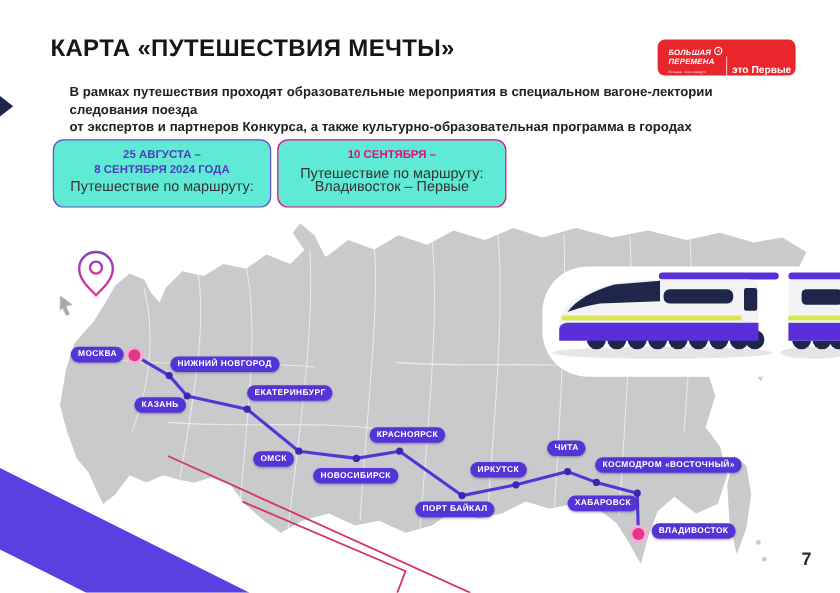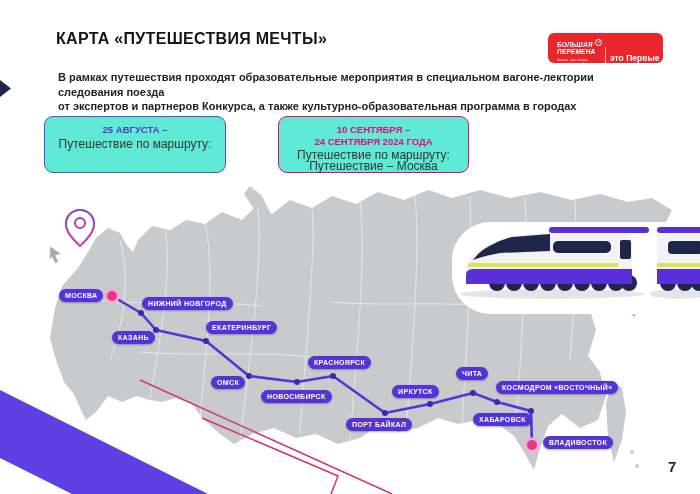--- a/index.html
+++ b/index.html
@@ -1,35 +1,35 @@
 <!DOCTYPE html>
 <html><head>
 <meta charset="utf-8">
 <style>
   html,body{margin:0;padding:0;}
   body{width:700px;height:494px;position:relative;overflow:hidden;background:#ffffff;
        font-family:"Liberation Sans",sans-serif;}
   #scene{position:absolute;left:0;top:0;width:700px;height:494px;}
   .abs{position:absolute;}
   
-  #page-title{left:56px;top:30px;font-size:16px;font-weight:800;color:#161616;letter-spacing:.3px;white-space:nowrap;}
+  #page-title{left:42px;top:30px;font-size:20px;font-weight:800;color:#161616;letter-spacing:.3px;white-space:nowrap;}
   #description{left:58px;top:70px;width:580px;font-size:11px;font-weight:bold;color:#222;line-height:14.5px;}
   
   #logo{left:548px;top:33px;width:115px;height:30px;background:#E8262C;border-radius:6px;
         display:flex;align-items:flex-end;}
   #logo .brand{margin-left:9px;color:#fff;font-weight:800;font-style:italic;font-size:6.5px;line-height:6.5px;letter-spacing:.2px;position:relative;}
   #logo .rmark{position:absolute;right:-7px;top:-3px;width:5px;height:5px;border:0.5px solid #fff;border-radius:50%;
         font-size:3.5px;font-style:normal;line-height:4.5px;text-align:center;}
   #logo .tagline{font-size:2.8px;font-weight:400;font-style:normal;letter-spacing:.2px;margin-top:1.5px;opacity:.9;}
   #logo .divider{width:1px;height:16px;background:rgba(255,255,255,.65);margin:0 0 0 10px;}
   #logo .right-text{flex:1;text-align:center;color:#fff;font-weight:bold;font-size:8.5px;}
   
   .card{top:116px;height:57px;border-radius:9px;background:#5eead4;text-align:center;box-sizing:border-box;padding-top:7px;}
   #card-0{left:44px;width:182px;border:1.5px solid #5B4FC8;}
-  #card-1{left:231px;width:191px;border:1.5px solid #E5097F;margin-left:47px;}
+  #card-1{left:231px;width:191px;border:1.5px solid #E5097F;}
   .card .t{font-size:9.5px;font-weight:bold;line-height:11.5px;}
   #card-0 .t{color:#4C3DBE;} #card-1 .t{color:#E5097F;}
   .card .b{font-size:12px;color:#333;line-height:11px;margin-top:3px;}
   
   .station-pill{position:absolute;color:#fff;font-weight:bold;font-size:7px;letter-spacing:.35px;
         padding:3px 6px;border-radius:8px;white-space:nowrap;box-shadow:0 1px 2px rgba(30,20,90,.35);}
   
   #page-number{left:668px;top:458px;font-size:15px;font-weight:bold;color:#2b2b2b;}
 </style>
 </head>
@@ -157,31 +157,31 @@
     <div>ПЕРЕМЕНА</div>
     <span class="rmark">с</span>
     <div class="tagline">больше, чем конкурс</div>
   </div>
   <div class="divider"></div>
   <div class="right-text">это Первые</div>
 </div>
 
 <div class="abs card" id="card-0">
   <div class="t">25 АВГУСТА –</div>
+  <div class="t">8 СЕНТЯБРЯ 2024 ГОДА</div>
   <div class="b">
     <div>Путешествие по маршруту:</div>
   </div>
 </div>
 
 <div class="abs card" id="card-1">
   <div class="t">10 СЕНТЯБРЯ –</div>
-  <div class="t">24 СЕНТЯБРЯ 2024 ГОДА</div>
   <div class="b">
     <div>Путешествие по маршруту:</div>
-    <div>Путешествие – Москва</div>
+    <div>Владивосток – Первые</div>
   </div>
 </div>
 
 <div class="abs" id="stations" style="left:0;top:0;width:700px;height:494px;pointer-events:none;">
     <div class="station-pill" style="left: 59px; top: 289px; background: rgb(84, 52, 214);">МОСКВА</div>
     <div class="station-pill" style="left: 142px; top: 297px; background: rgb(84, 52, 214);">НИЖНИЙ НОВГОРОД</div>
     <div class="station-pill" style="left: 112px; top: 331px; background: rgb(84, 52, 214);">КАЗАНЬ</div>
     <div class="station-pill" style="left: 206px; top: 321px; background: rgb(84, 52, 214);">ЕКАТЕРИНБУРГ</div>
     <div class="station-pill" style="left: 211px; top: 376px; background: rgb(84, 52, 214);">ОМСК</div>
     <div class="station-pill" style="left: 261px; top: 390px; background: rgb(84, 52, 214);">НОВОСИБИРСК</div>

